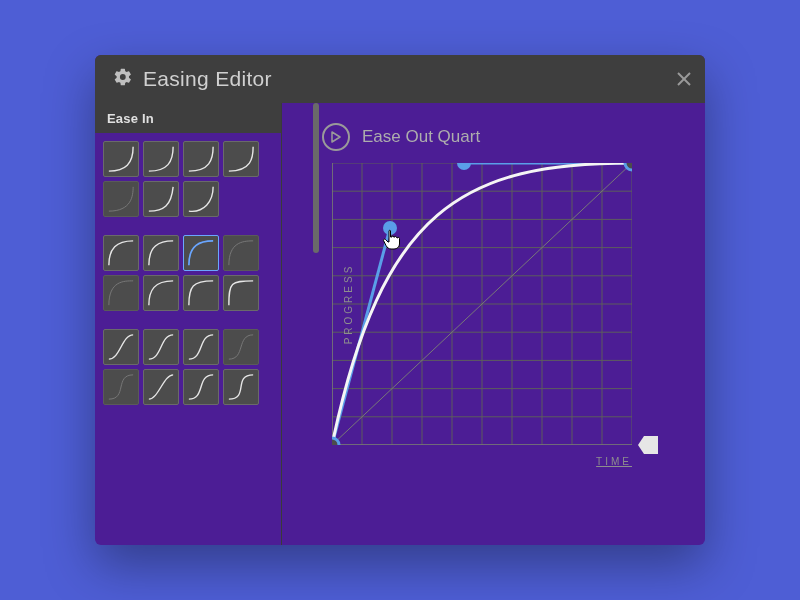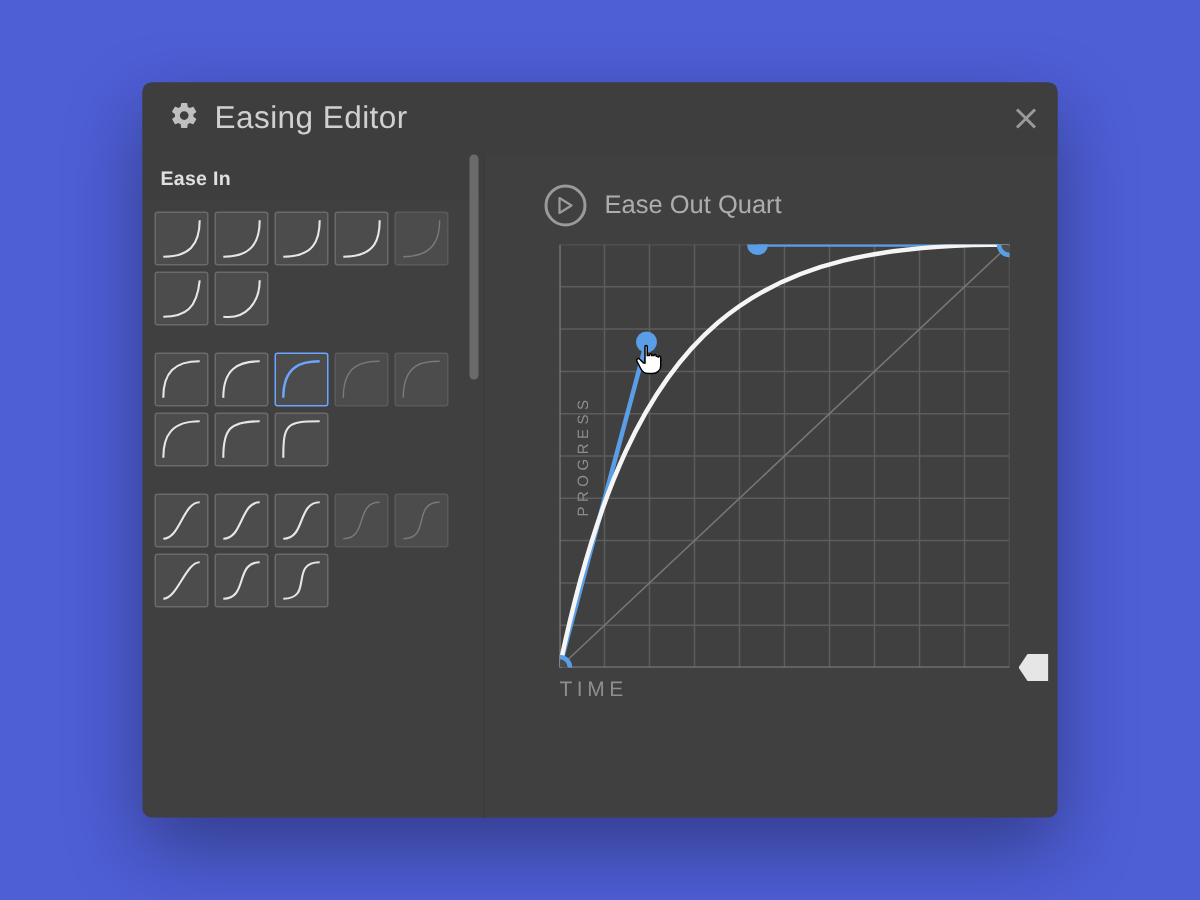--- a/index.html
+++ b/index.html
@@ -1,37 +1,37 @@
 <!DOCTYPE html>
 <html><head>
 <meta charset="utf-8">
 <style>
 html,body{margin:0;padding:0;width:800px;height:600px;background:#4e5ed5;font-family:-apple-system,"Helvetica Neue",Arial,sans-serif;}
-.window{position:absolute;left:95px;top:55px;width:610px;height:490px;background:#404040;border-radius:6px;box-shadow:0 20px 50px rgba(0,0,0,0.35);}
+.window{position:absolute;left:95px;top:55px;width:610px;height:490px;background:#4c1d95;border-radius:6px;box-shadow:0 20px 50px rgba(0,0,0,0.35);}
 .titlebar{height:48px;background:#3e3e3e;border-top-left-radius:6px;border-top-right-radius:6px;display:flex;align-items:center;padding:0 10px 0 18px;color:#bfbfbf;}
 .titlebar .gear{margin-right:10px;}
 .titlebar .title{font-size:21px;font-weight:400;color:#d0d0d0;letter-spacing:.3px;flex:1;}
 .titlebar .close{width:22px;height:22px;display:flex;align-items:center;justify-content:center;cursor:pointer;color:#9a9a9a;}
 .body{display:flex;height:442px;position:relative;}
-.sidebar{width:228px;overflow:hidden;border-right:1px solid #3a3a3a;box-sizing:border-box;}
+.sidebar{width:187px;overflow:hidden;border-right:1px solid #3a3a3a;box-sizing:border-box;}
 .section-head{background:#3e3e3e;color:#e0e0e0;font-weight:700;font-size:13px;padding:8px 12px 7px;letter-spacing:.2px;}
 .swatches{display:flex;flex-wrap:wrap;padding:8px 6px 10px 8px;gap:4px;}
 .swatch{width:36px;height:36px;background:#4c4c4c;border:1px solid #6a6a6a;border-radius:2px;box-sizing:border-box;cursor:pointer;display:block;padding:3px;}
 .swatch.ghost{border-color:#5a5a5a;}
 .swatch.selected{border-color:#6aa6ff;}
 .swatch.selected path{stroke:#6aa6ff!important;}
 .vscroll{position:absolute;left:218px;top:0;width:6px;height:150px;background:#6a6a6a;border-radius:3px;cursor:pointer;}
 .preview{flex:1;position:relative;padding:20px 28px 0 40px;box-sizing:border-box;}
 .preview-head{display:flex;align-items:center;gap:12px;margin-bottom:12px;}
 .play{width:28px;height:28px;border:2px solid #9a9a9a;border-radius:50%;display:flex;align-items:center;justify-content:center;cursor:pointer;box-sizing:border-box;}
 .play svg{display:block;}
 .curve-label{color:#adadad;font-size:17px;font-weight:400;}
 .graph-wrap{position:relative;width:300px;height:282px;margin-left:10px;margin-top:6px;}
 .ylabel{position:absolute;left:-24px;top:50%;transform:translateY(-50%) rotate(-90deg);transform-origin:center;color:#8e8e8e;font-size:10px;letter-spacing:3px;}
-.xlabel{position:absolute;left:0;right:0;bottom:-22px;text-align:left;color:#8e8e8e;font-size:14px;letter-spacing:3px;}
+.xlabel{position:absolute;left:0;right:0;bottom:-22px;text-align:right;color:#8e8e8e;font-size:10px;letter-spacing:3px;text-decoration:underline;}
 .marker{position:absolute;right:-26px;bottom:-9px;width:20px;height:18px;background:#e6e6e6;clip-path:polygon(0 50%,30% 0,100% 0,100% 100%,30% 100%);cursor:pointer;}
 .cursor-hand{position:absolute;width:20px;height:22px;pointer-events:none;z-index:10;}
 </style>
 </head>
 <body>
 
 <div class="window">
 
   <div class="titlebar">
     <span class="gear">

